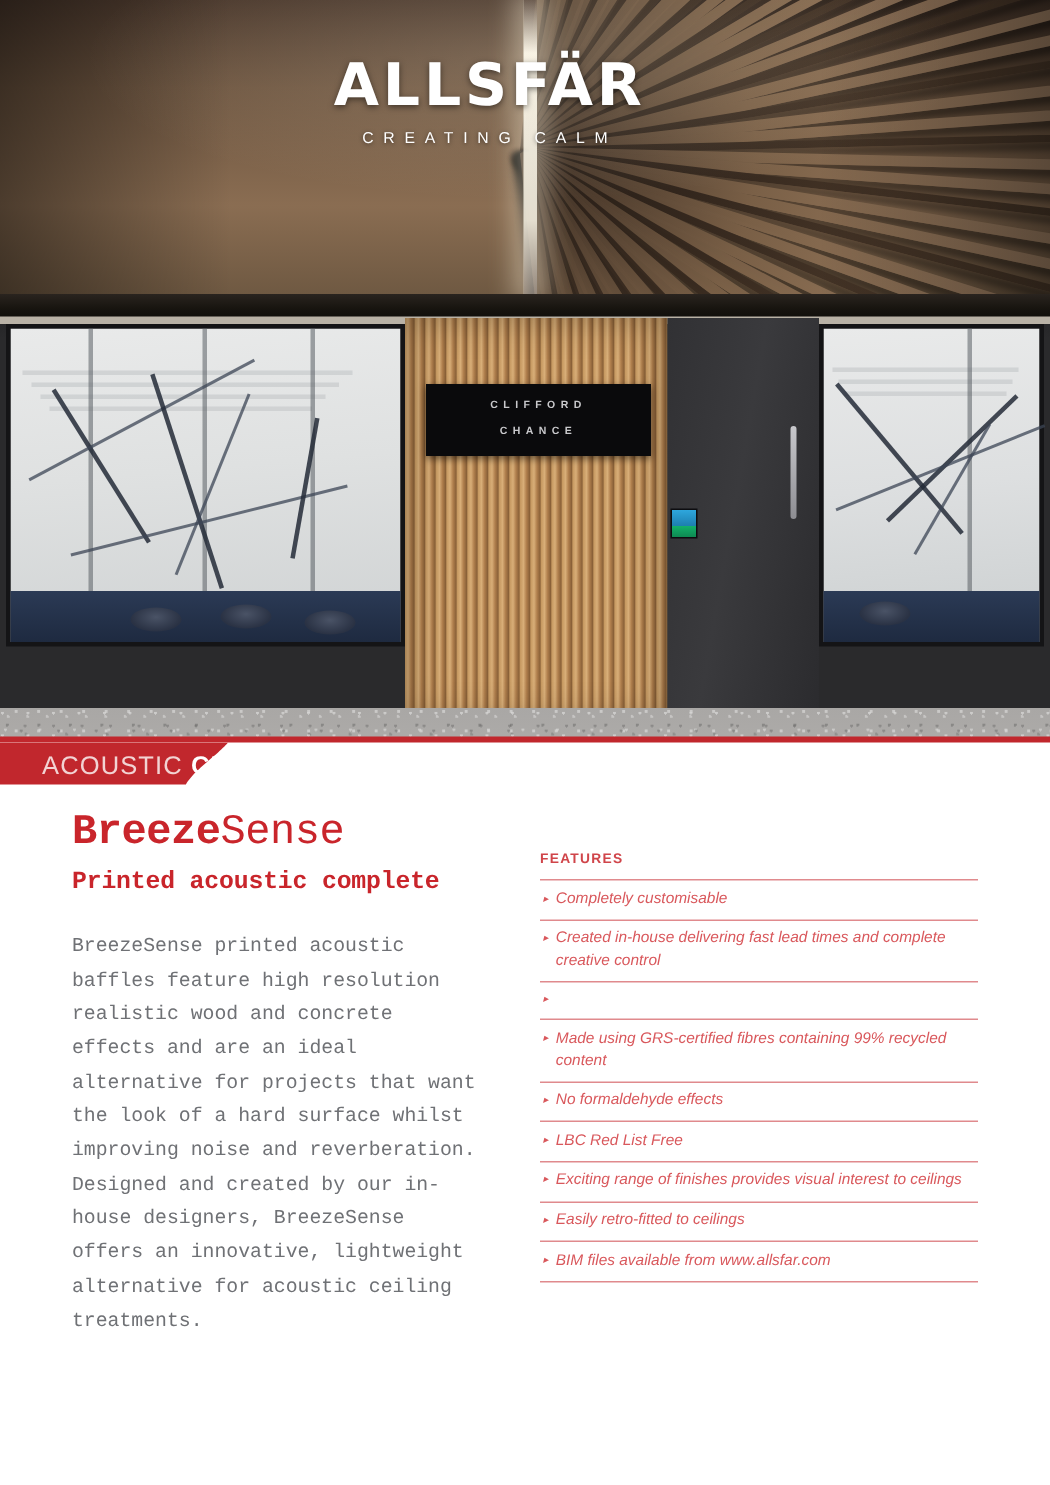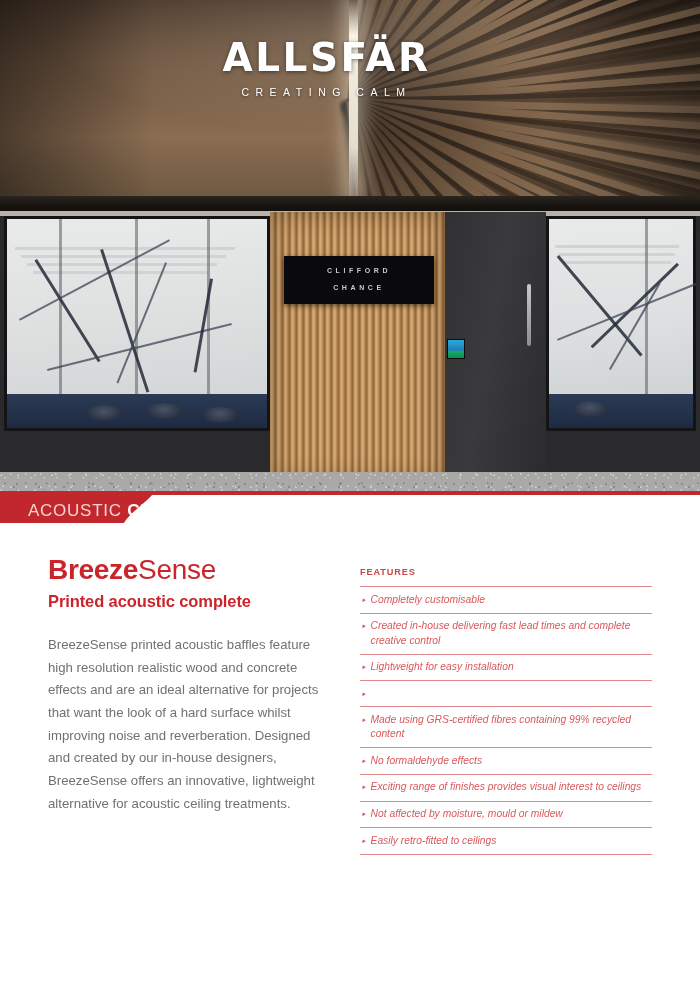--- a/index.html
+++ b/index.html
@@ -90,21 +90,21 @@
   .redstrip { position:absolute; left:0; top:491px; width:700px; height:4px; background:#c1272d; }
   .redtab { position:absolute; left:0; top:495px; width:180px; height:30px; }
   .redtab svg { display:block; }
   .redtab-label { position:absolute; left:28px; top:501px; font-size:17px; letter-spacing:.75px; color:#ffffff; white-space:nowrap; }
   .redtab-label .light { font-weight:400; color:#f2d3d3; }
   .redtab-label .bold { font-weight:700; color:#ffffff; }
 
   
   .content { position:absolute; left:0; top:525px; width:700px; height:465px; background:#fff; }
 
-  .left-col { position:absolute; left:48px; top:30px; width:272px; }
+  .left-col { position:absolute; left:48px; top:16px; width:272px;font-family:Liberation Mono, monospace; }
   .title { font-size:28px; line-height:1.1; color:#c9252b; letter-spacing:-.3px; }
   .title .b { font-weight:700; }
   .title .n { font-weight:400; }
   .subtitle { margin-top:6px; font-size:16.5px; font-weight:700; color:#c9252b; letter-spacing:-.1px; }
   .body-copy { margin-top:23px; font-size:13.2px; line-height:1.72; color:#6f7175; font-weight:400; }
 
   .right-col { position:absolute; left:360px; top:42px; width:292px; }
   .features-head { font-size:9.2px; font-weight:700; letter-spacing:.85px; color:#d0454a; margin-bottom:9px; }
   .feat-list { list-style:none; border-top:1.4px solid #e08a8d;font-style:italic; }
   .feat-item { display:flex; align-items:flex-start; gap:5px;
@@ -280,41 +280,41 @@
         <li class="feat-item">
           <span class="feat-bullet">▸</span>
           <span class="feat-text">Completely customisable</span>
         </li>
         <li class="feat-item">
           <span class="feat-bullet">▸</span>
           <span class="feat-text">Created in-house delivering fast lead times and complete creative control</span>
         </li>
         <li class="feat-item">
           <span class="feat-bullet">▸</span>
-          <span class="feat-text">Lightweight for easy installation</span>
-        </li>
-        <li class="feat-item">
-          <span class="feat-bullet">▸</span>
         </li>
         <li class="feat-item">
           <span class="feat-bullet">▸</span>
           <span class="feat-text">Made using GRS-certified fibres containing 99% recycled content</span>
         </li>
         <li class="feat-item">
           <span class="feat-bullet">▸</span>
           <span class="feat-text">No formaldehyde effects</span>
         </li>
         <li class="feat-item">
           <span class="feat-bullet">▸</span>
+          <span class="feat-text">LBC Red List Free</span>
+        </li>
+        <li class="feat-item">
+          <span class="feat-bullet">▸</span>
           <span class="feat-text">Exciting range of finishes provides visual interest to ceilings</span>
         </li>
         <li class="feat-item">
           <span class="feat-bullet">▸</span>
-          <span class="feat-text">Not affected by moisture, mould or mildew</span>
-        </li>
-        <li class="feat-item">
-          <span class="feat-bullet">▸</span>
           <span class="feat-text">Easily retro-fitted to ceilings</span>
         </li>
+        <li class="feat-item">
+          <span class="feat-bullet">▸</span>
+          <span class="feat-text">BIM files available from www.allsfar.com</span>
+        </li>
       </ul>
   </div>
 
 </div>
 
 </body></html>

